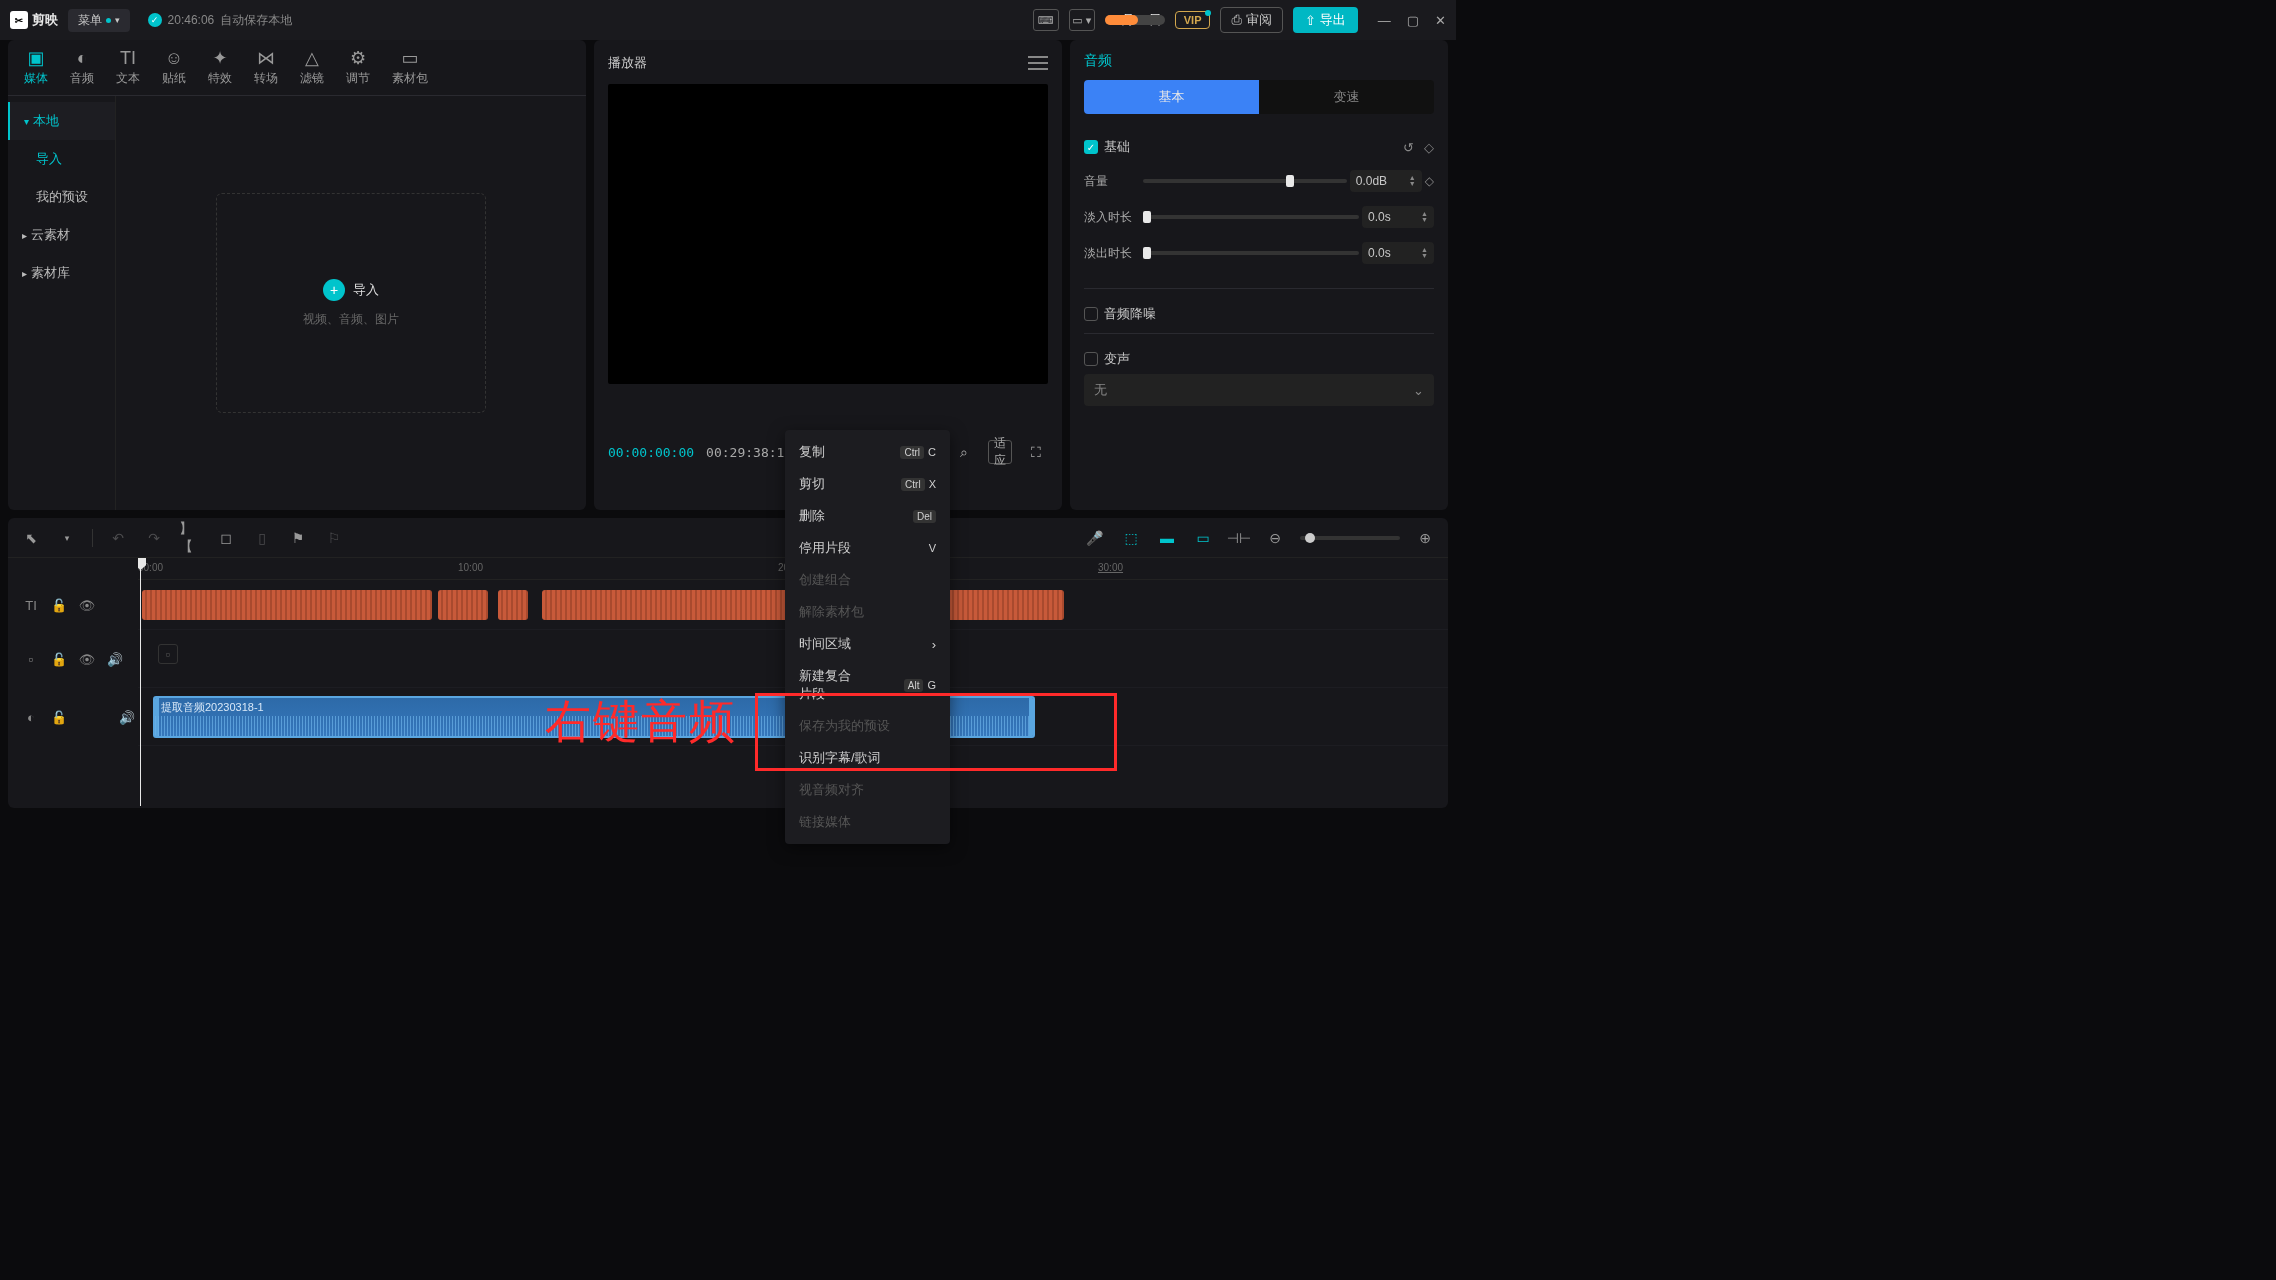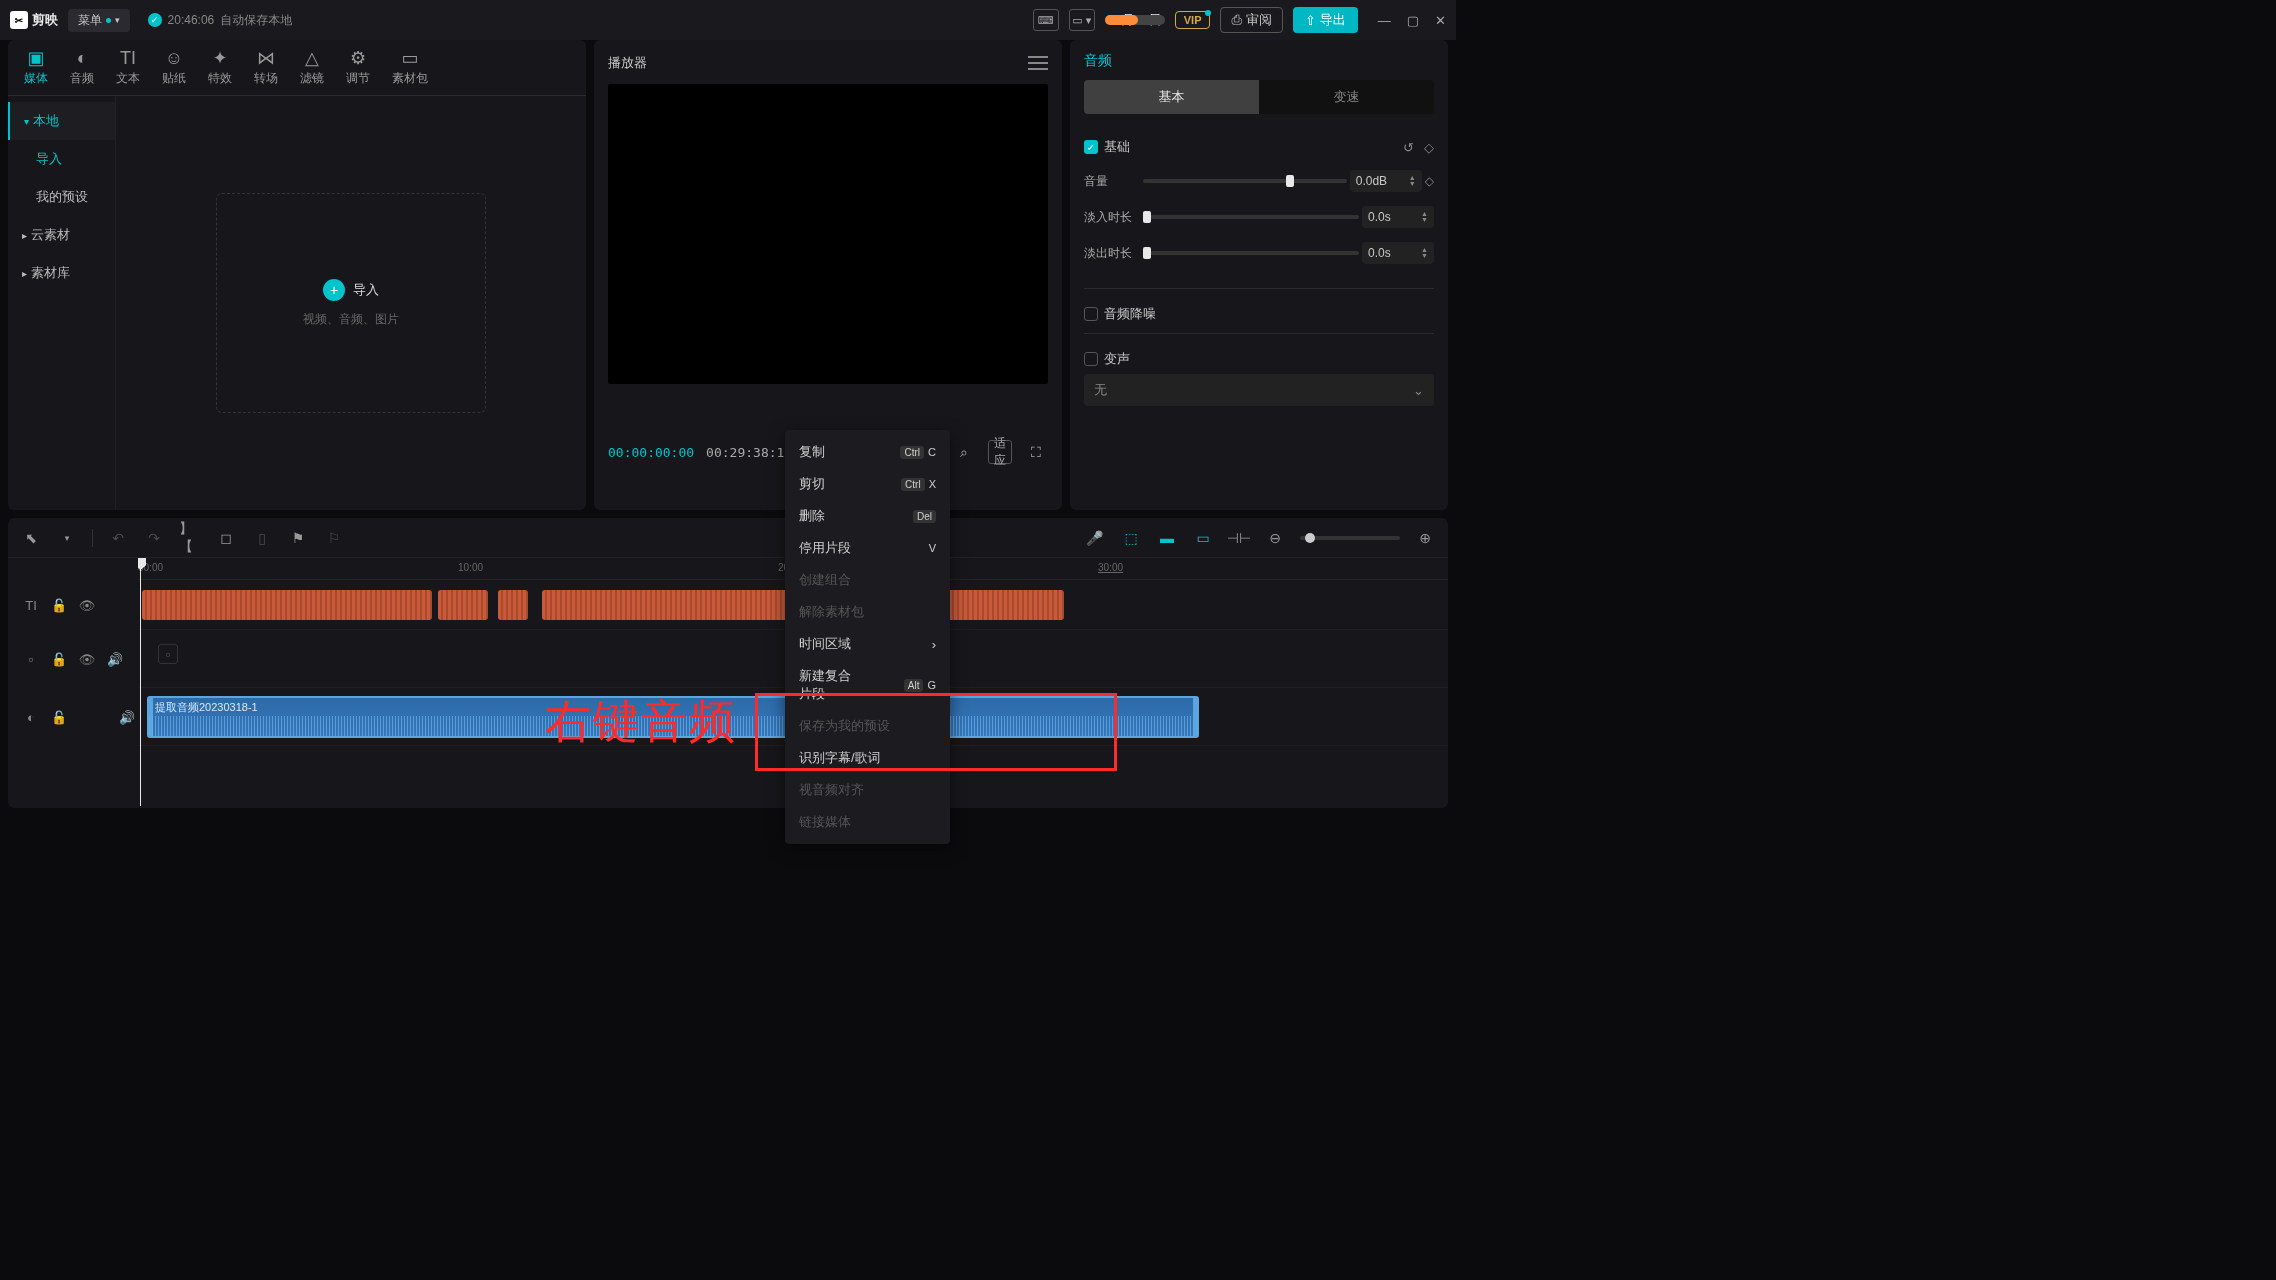--- a/index.html
+++ b/index.html
@@ -53,21 +53,21 @@
 .tc.current { color:#00c4cc; }
 .tc.total { color:#aaa; }
 .pf-spacer { flex:1; }
 .pf-ic { width:24px; height:24px; display:flex; align-items:center; justify-content:center; color:#aaa; cursor:pointer; font-size:14px; }
 .fit-btn { border:1px solid #555; border-radius:3px; padding:2px 6px; font-size:12px; }
 
 .inspector { width:378px; padding:12px 14px; }
 .insp-title { color:#00c4cc; font-size:14px; margin-bottom:10px; }
 .seg-tabs { display:flex; background:#111; border-radius:4px; overflow:hidden; margin-bottom:18px; }
 .seg-tab { flex:1; text-align:center; padding:8px 0; cursor:pointer; color:#888; font-size:13px; }
-.seg-tab.active { background:#404040; color:#e8e8e8; }
+.seg-tab.active { background:#3b82f6; color:#e8e8e8; }
 .group-head { display:flex; align-items:center; justify-content:space-between; margin:6px 0 14px; }
 .chk { display:flex; align-items:center; gap:6px; }
 .chk-box { width:14px; height:14px; border-radius:3px; background:#00c4cc; color:#fff; font-size:10px; display:flex; align-items:center; justify-content:center; }
 .chk-box.empty { background:transparent; border:1px solid #555; }
 .kf-ic { color:#888; cursor:pointer; }
 .prop-row { display:flex; align-items:center; gap:3px; margin-bottom:14px; font-size:12px; }
 .prop-label { width:56px; color:#aaa; }
 .slider { flex:1; height:4px; background:#333; border-radius:2px; position:relative; }
 .slider-thumb { position:absolute; top:-4px; width:8px; height:12px; background:#e8e8e8; border-radius:2px; }
 .val-box { display:flex; align-items:center; background:#222; border-radius:4px; padding:4px 6px; gap:4px; min-width:72px; justify-content:space-between; }
@@ -358,21 +358,21 @@
         <div class="text-clip" style="left:360px;width:30px;"></div>
         <div class="text-clip" style="left:404px;width:384px;"></div>
         <div class="text-clip" style="left:796px;width:130px;"></div>
       </div>
 
       <div class="track tall">
         <div class="empty-slot">▫</div>
       </div>
 
       <div class="track tall">
-        <div class="audio-clip" style="left:9px;width:1052px;">
+        <div class="audio-clip" style="left:15px;width:882px;">
           <span class="audio-label">提取音频20230318-1</span>
           <div class="wave"></div>
         </div>
       </div>
     </div>
   </div>
 </div>
 
 <div class="ctx-menu">
   <div class="ctx-item">

